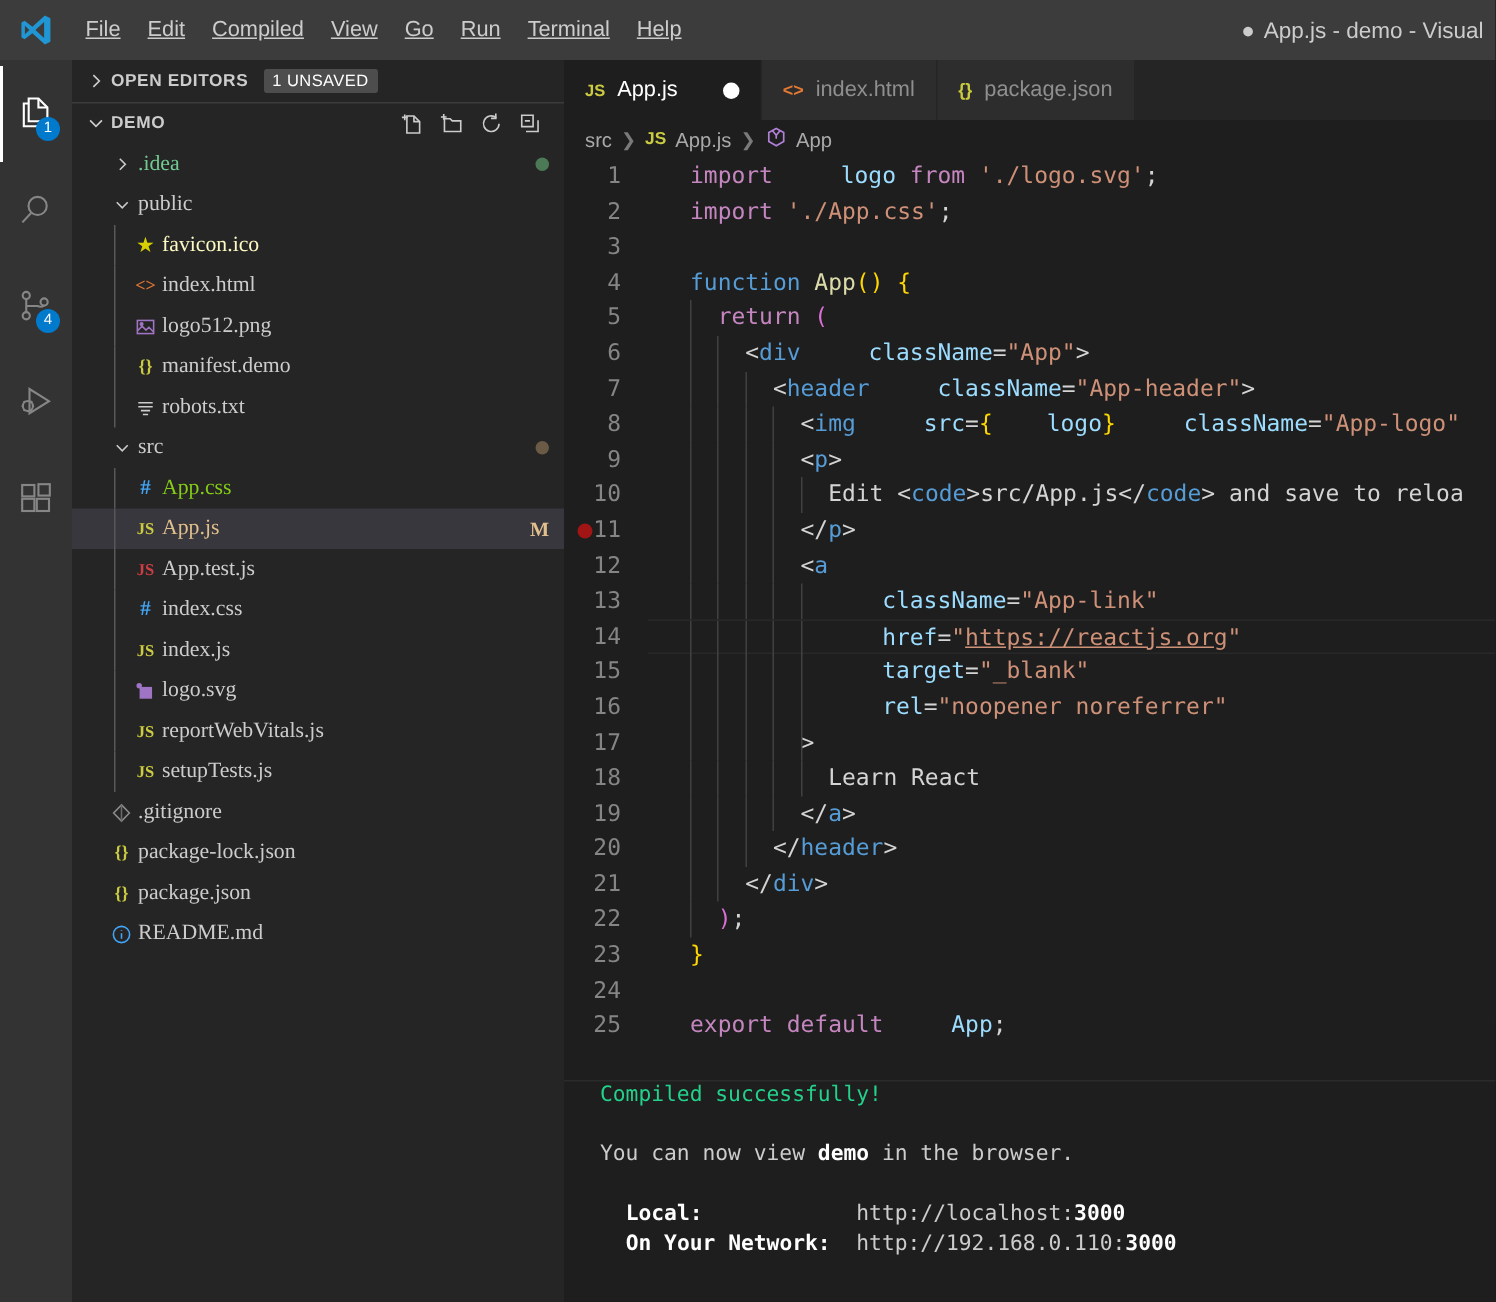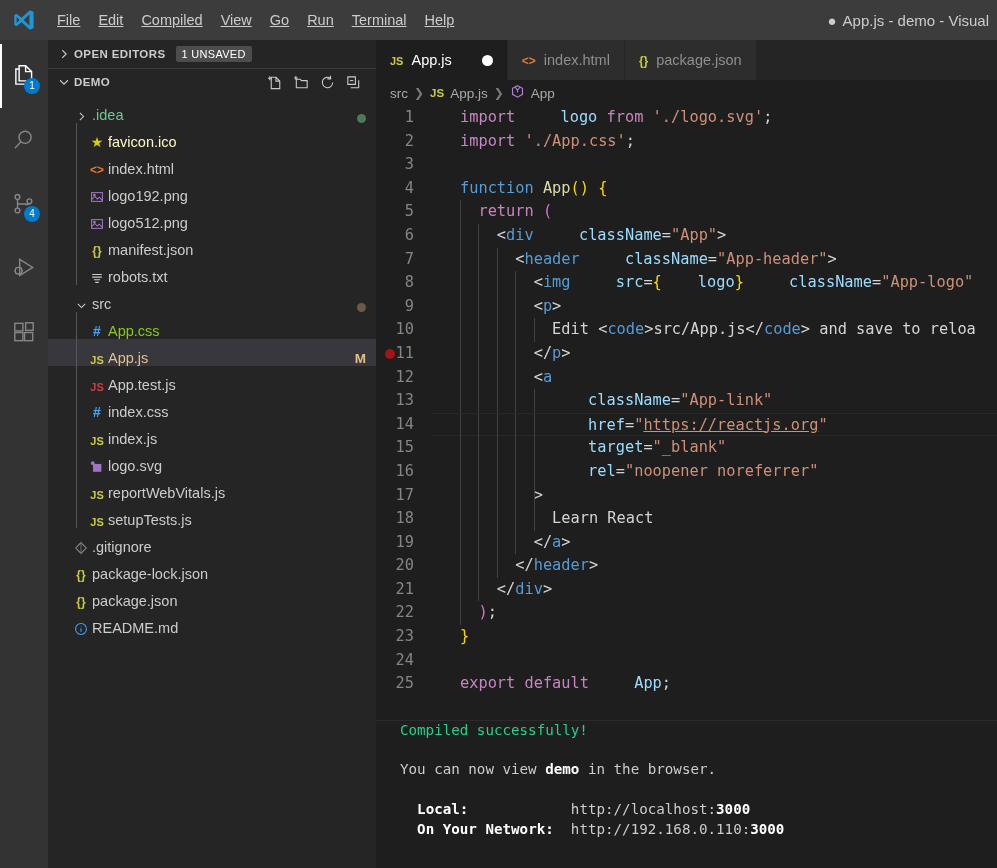--- a/index.html
+++ b/index.html
@@ -72,22 +72,22 @@
   .twisty { width: 16px; display: inline-flex; align-items: center; justify-content: center; color: #cccccc; flex: 0 0 16px; }
   .unsaved-badge {
     background: #4d4d4d; color: #ffffff; font-size: 11px; font-weight: normal;
     padding: 2px 6px; border-radius: 2px; margin-left: 8px; letter-spacing: 0.3px;
   }
   .folder-actions { margin-left: auto; display: flex; gap: 9px; padding-right: 6px; }
   .folder-actions span { cursor: pointer; display: inline-flex; }
 
   .tree { flex: 1 1 auto; overflow: hidden; }
   .trow {
-    height: 27px; display: flex; align-items: flex-end; font-size: 14.5px;
-    color: #cccccc; cursor: pointer; position: relative; padding-right: 10px;
+    height: 27px; display: flex; align-items: center; font-size: 14.5px;
+    color: #cccccc; cursor: pointer; position: relative; padding-right: 10px; font-family: Liberation Serif, serif;
   }
   .trow.selected { background: #37373d; }
   .trow .ind { flex: 0 0 auto; }
   .ficon { width: 22px; flex: 0 0 22px; display: inline-flex; align-items: center; justify-content: center; font-size: 12px; }
   .fname { white-space: nowrap; }
   .status-dot { width: 9px; height: 9px; border-radius: 50%; margin-left: auto; flex: 0 0 9px; }
   .git-letter { margin-left: auto; font-size: 13.5px; font-weight: bold; }
   .guide { position: absolute; top: 0; bottom: 0; width: 1px; background: #585858; }
 
   
@@ -284,20 +284,29 @@
             <span class="ind" style="width: 22px;"></span>
             <span class="ficon" style="color: rgb(204, 204, 204);">
               <svg width="13" height="13" viewBox="0 0 16 16" fill="none" stroke="currentColor" stroke-width="1.3">
                 <path d="M6 3.5 L10.5 8 L6 12.5"></path>
               </svg>
             </span>
             <span class="fname" style="color: rgb(115, 201, 145);">.idea</span>
             <span class="status-dot" style="background: rgb(76, 122, 86);"></span>
           </div>
           <div class="trow">
+            <span class="ind" style="width: 22px;"></span>
+            <span class="ficon" style="color: rgb(204, 204, 204);">
+              <svg width="13" height="13" viewBox="0 0 16 16" fill="none" stroke="currentColor" stroke-width="1.3">
+                <path d="M3.5 6 L8 10.5 L12.5 6"></path>
+              </svg>
+            </span>
+            <span class="fname" style="color: rgb(204, 204, 204);">public</span>
+          </div>
+          <div class="trow">
             <span class="guide" style="left: 28px;"></span>
             <span class="ind" style="width: 38px;"></span>
             <span class="ficon">
               <span style="color:#d8d000;font-size:14px;">★</span>
             </span>
             <span class="fname" style="color: #fef9c3;">favicon.ico</span>
           </div>
           <div class="trow">
             <span class="guide" style="left: 28px;"></span>
             <span class="ind" style="width: 38px;"></span>
@@ -309,41 +318,29 @@
           <div class="trow">
             <span class="guide" style="left: 28px;"></span>
             <span class="ind" style="width: 38px;"></span>
             <span class="ficon">
               <svg width="14" height="14" viewBox="0 0 16 16" fill="none" stroke="#a074c4" stroke-width="1.2">
                 <rect x="1.8" y="3" width="12.4" height="10"></rect>
                 <path d="M1.8 11 L5.4 7.4 L8.4 10.4 L10.6 8.2 L14.2 11.8"></path>
                 <circle cx="5" cy="5.8" r="1" fill="#a074c4"></circle>
               </svg>
             </span>
-            <span class="fname" style="color: rgb(204, 204, 204);">logo192.png</span>
-          </div>
-          <div class="trow">
-            <span class="guide" style="left: 28px;"></span>
-            <span class="ind" style="width: 38px;"></span>
-            <span class="ficon">
-              <svg width="14" height="14" viewBox="0 0 16 16" fill="none" stroke="#a074c4" stroke-width="1.2">
-                <rect x="1.8" y="3" width="12.4" height="10"></rect>
-                <path d="M1.8 11 L5.4 7.4 L8.4 10.4 L10.6 8.2 L14.2 11.8"></path>
-                <circle cx="5" cy="5.8" r="1" fill="#a074c4"></circle>
-              </svg>
-            </span>
             <span class="fname" style="color: rgb(204, 204, 204);">logo512.png</span>
           </div>
           <div class="trow">
             <span class="guide" style="left: 28px;"></span>
             <span class="ind" style="width: 38px;"></span>
             <span class="ficon">
               <span style="color:#cbcb41;font-weight:bold;font-size:12px;">{}</span>
             </span>
-            <span class="fname" style="color: rgb(204, 204, 204);">manifest.json</span>
+            <span class="fname" style="color: rgb(204, 204, 204);">manifest.demo</span>
           </div>
           <div class="trow">
             <span class="guide" style="left: 28px;"></span>
             <span class="ind" style="width: 38px;"></span>
             <span class="ficon">
               <svg width="14" height="14" viewBox="0 0 16 16" stroke="#cccccc" stroke-width="1.2">
                 <path d="M2.5 4 H13.5 M2.5 7 H13.5 M4.5 10 H11.5 M6 13 H10"></path>
               </svg>
             </span>
             <span class="fname" style="color: rgb(204, 204, 204);">robots.txt</span>

